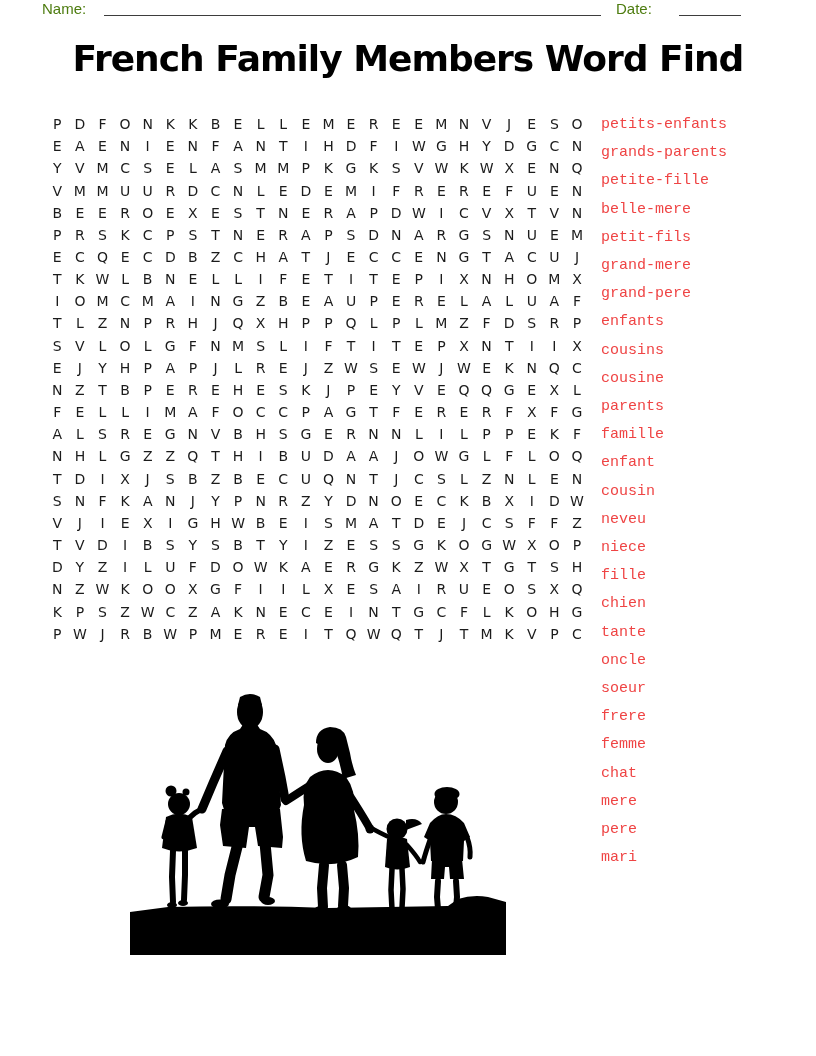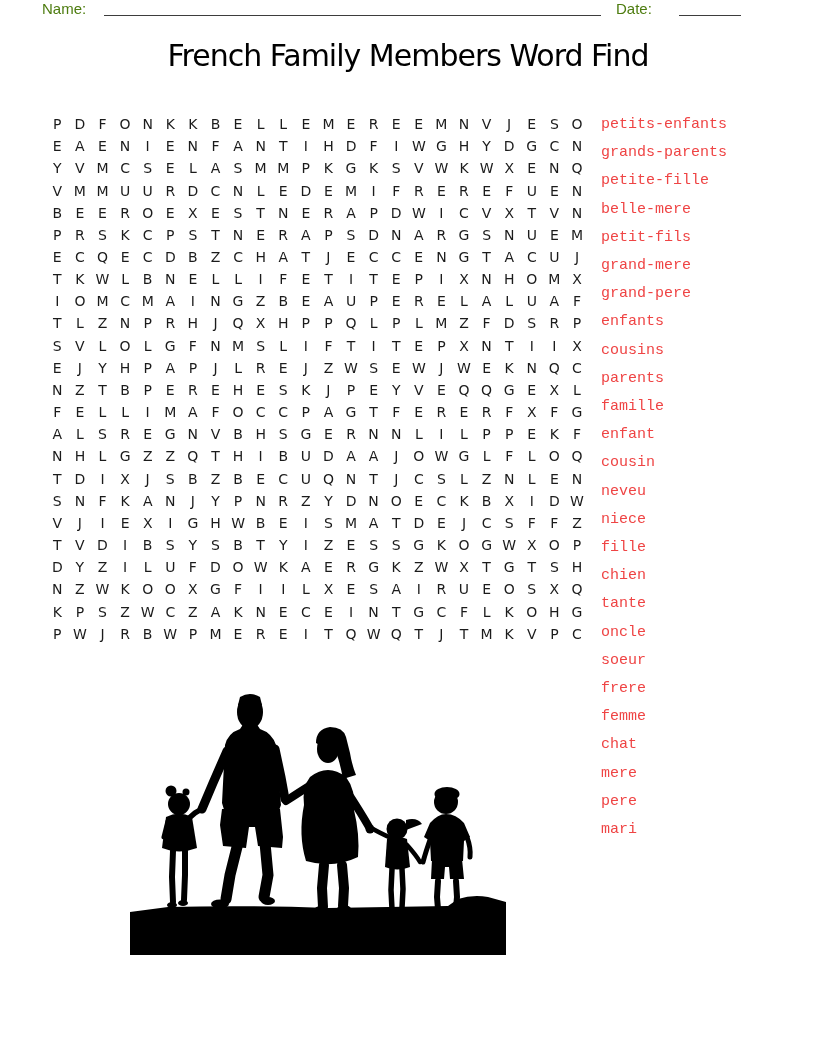--- a/index.html
+++ b/index.html
@@ -10,21 +10,21 @@
   .hdr-label{position:absolute;top:0;font-family:"Liberation Sans",sans-serif;
              font-size:15px;color:#4d7c0f;}
   .name-label{left:42px;}
   .date-label{left:616px;}
   .fill-line{position:absolute;top:0;height:15px;border-bottom:1.4px solid #3d3d3d;}
   .name-line{left:104px;width:497px;}
   .date-line{left:679px;width:62px;}
 
   
   .title{position:absolute;top:38px;left:0;width:100%;text-align:center;
-         font-size:30px;font-weight:400;letter-spacing:-1px;color:#000;}
+         font-size:36px;font-weight:700;letter-spacing:-1px;color:#000;}
 
   
   .grid{position:absolute;left:46px;top:113px;
         display:grid;grid-template-columns:repeat(24,22.6px);grid-auto-rows:22.17px;}
   .cell{display:flex;align-items:center;justify-content:center;
         font-size:14px;color:#1b1b1b;}
 
   
   .words{position:absolute;left:601px;top:111px;width:210px;}
   .word{font-size:15px;line-height:28.2px;color:#ef4444;white-space:nowrap;font-family:Liberation Mono, monospace;}
@@ -626,20 +626,21 @@
   <div class="words">
       <div class="word">petits-enfants</div>
       <div class="word">grands-parents</div>
       <div class="word">petite-fille</div>
       <div class="word">belle-mere</div>
       <div class="word">petit-fils</div>
       <div class="word">grand-mere</div>
       <div class="word">grand-pere</div>
       <div class="word">enfants</div>
       <div class="word">cousins</div>
+      <div class="word">cousine</div>
       <div class="word">parents</div>
       <div class="word">famille</div>
       <div class="word">enfant</div>
       <div class="word">cousin</div>
       <div class="word">neveu</div>
       <div class="word">niece</div>
       <div class="word">fille</div>
       <div class="word">chien</div>
       <div class="word">tante</div>
       <div class="word">oncle</div>

